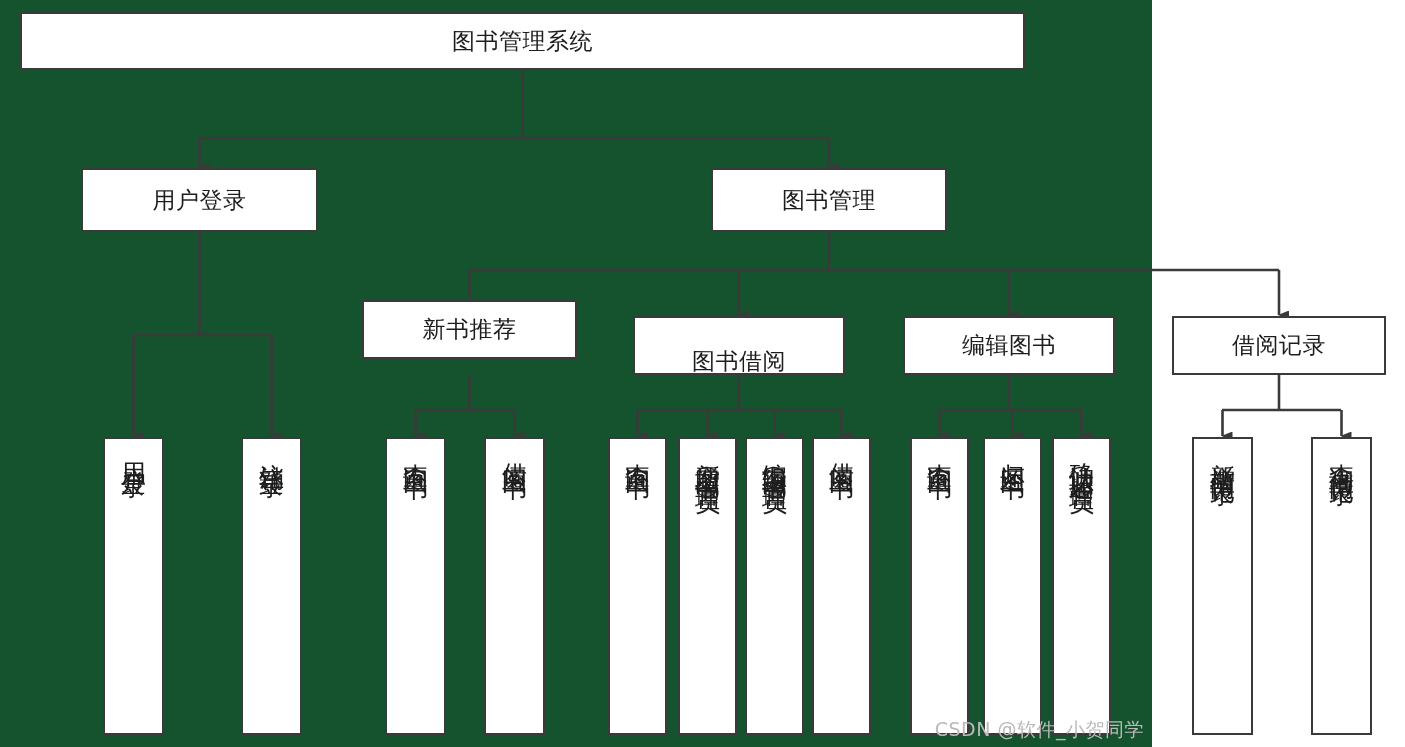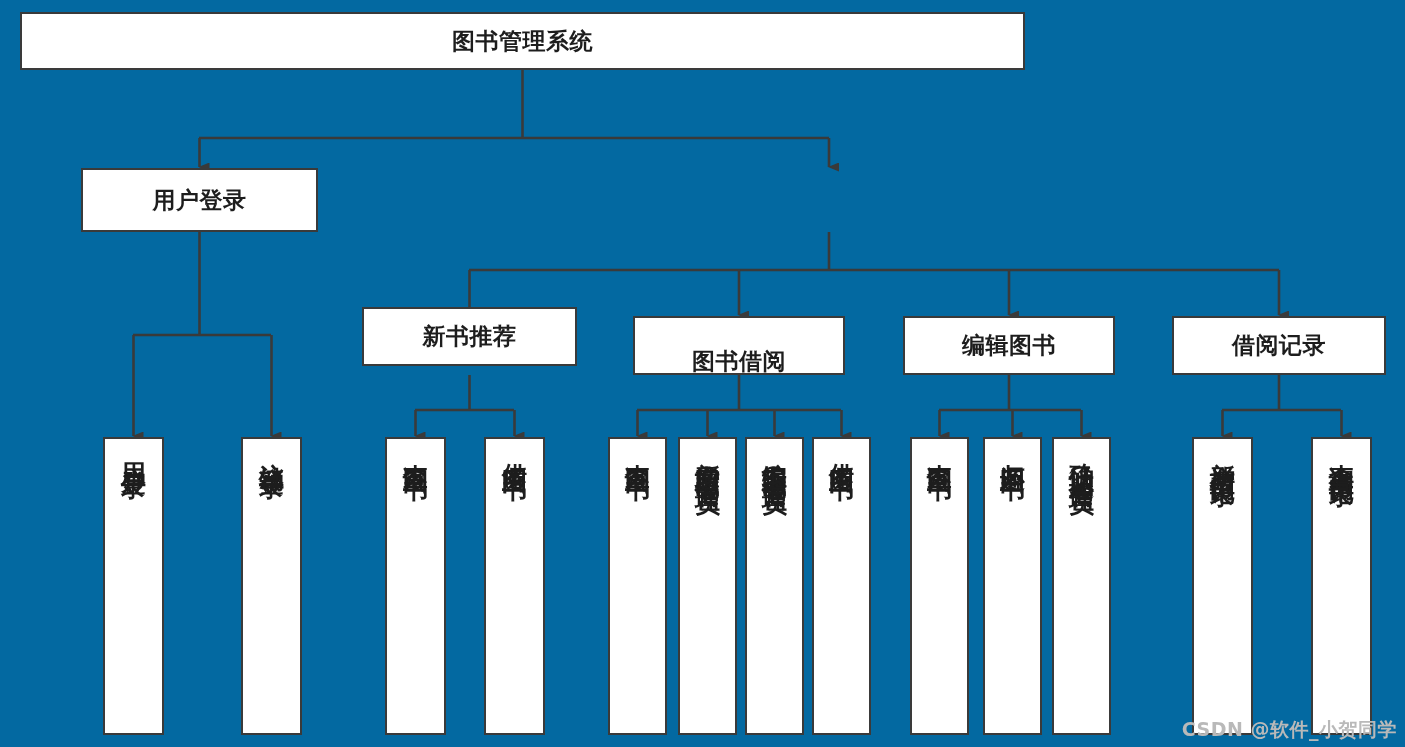--- a/index.html
+++ b/index.html
@@ -8,24 +8,23 @@
     background: #ffffff;
   }
   body {
     width: 1405px;
     height: 747px;
     font-family: "DejaVu Sans", "Liberation Sans", sans-serif;
     overflow: hidden;
   }
   #diagram-root {
     position: relative;
-    width: 1405px;
+    width: 1152px;
     height: 747px;
-    background: #0369a1;
-    font-weight: bold;
+    background: #14532d;
   }
   svg.connectors {
     position: absolute;
     left: 0;
     top: 0;
     width: 1405px;
     height: 747px;
     pointer-events: none;
   }
   .node {
@@ -120,22 +119,25 @@
       </g>
   </svg>
 
   <div class="node horizontal" style="left: 20px; top: 12px; width: 1005px; height: 58px;">
     <span class="node-label">图书管理系统</span>
   </div>
 
   <div class="node horizontal" style="left: 81px; top: 168px; width: 237px; height: 64px;">
     <span class="node-label">用户登录</span>
   </div>
+  <div class="node horizontal" style="left: 711px; top: 168px; width: 236px; height: 64px;">
+    <span class="node-label">图书管理</span>
+  </div>
 
-  <div class="node horizontal" style="left: 362px; top: 307px; width: 215px; height: 59px;">
+  <div class="node horizontal" style="left: 362px; top: 300px; width: 215px; height: 59px;">
     <span class="node-label">新书推荐</span>
   </div>
   <div class="node horizontal" style="left: 633px; top: 316px; width: 212px; height: 59px; align-items: flex-end;">
     <span class="node-label">图书借阅</span>
   </div>
   <div class="node horizontal" style="left: 903px; top: 316px; width: 212px; height: 59px;">
     <span class="node-label">编辑图书</span>
   </div>
   <div class="node horizontal" style="left: 1172px; top: 316px; width: 214px; height: 59px;">
     <span class="node-label">借阅记录</span>

